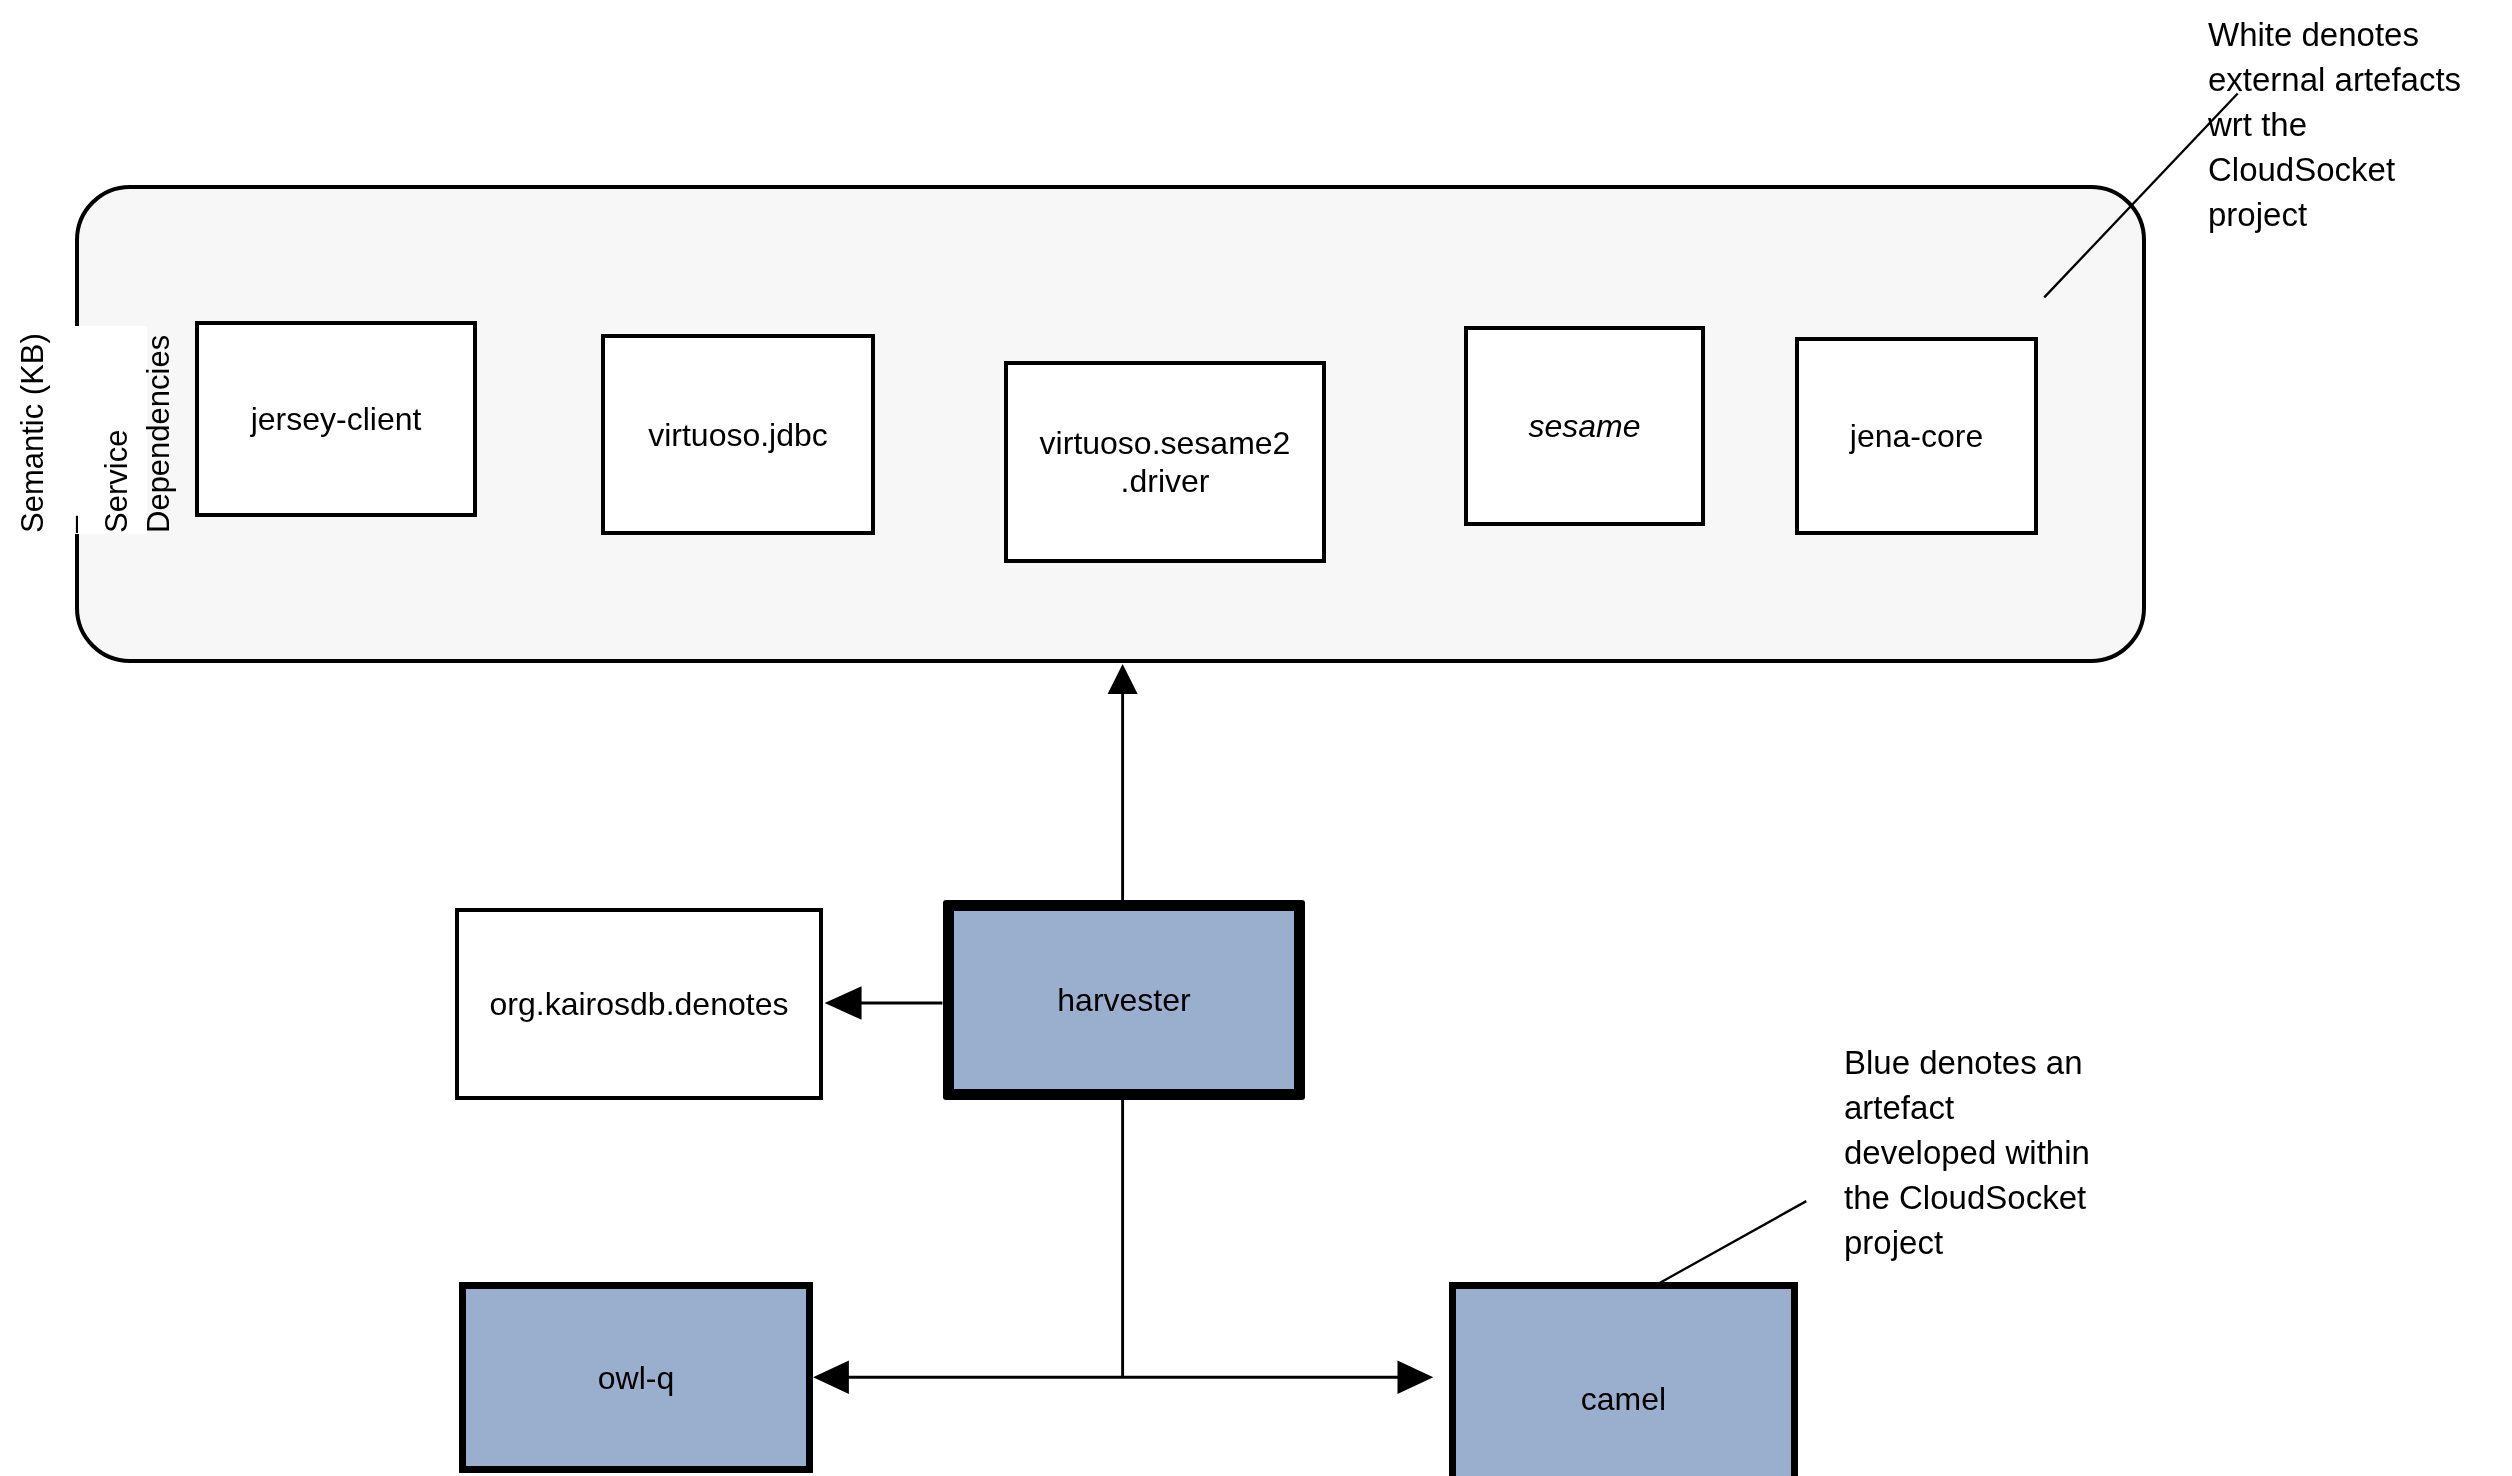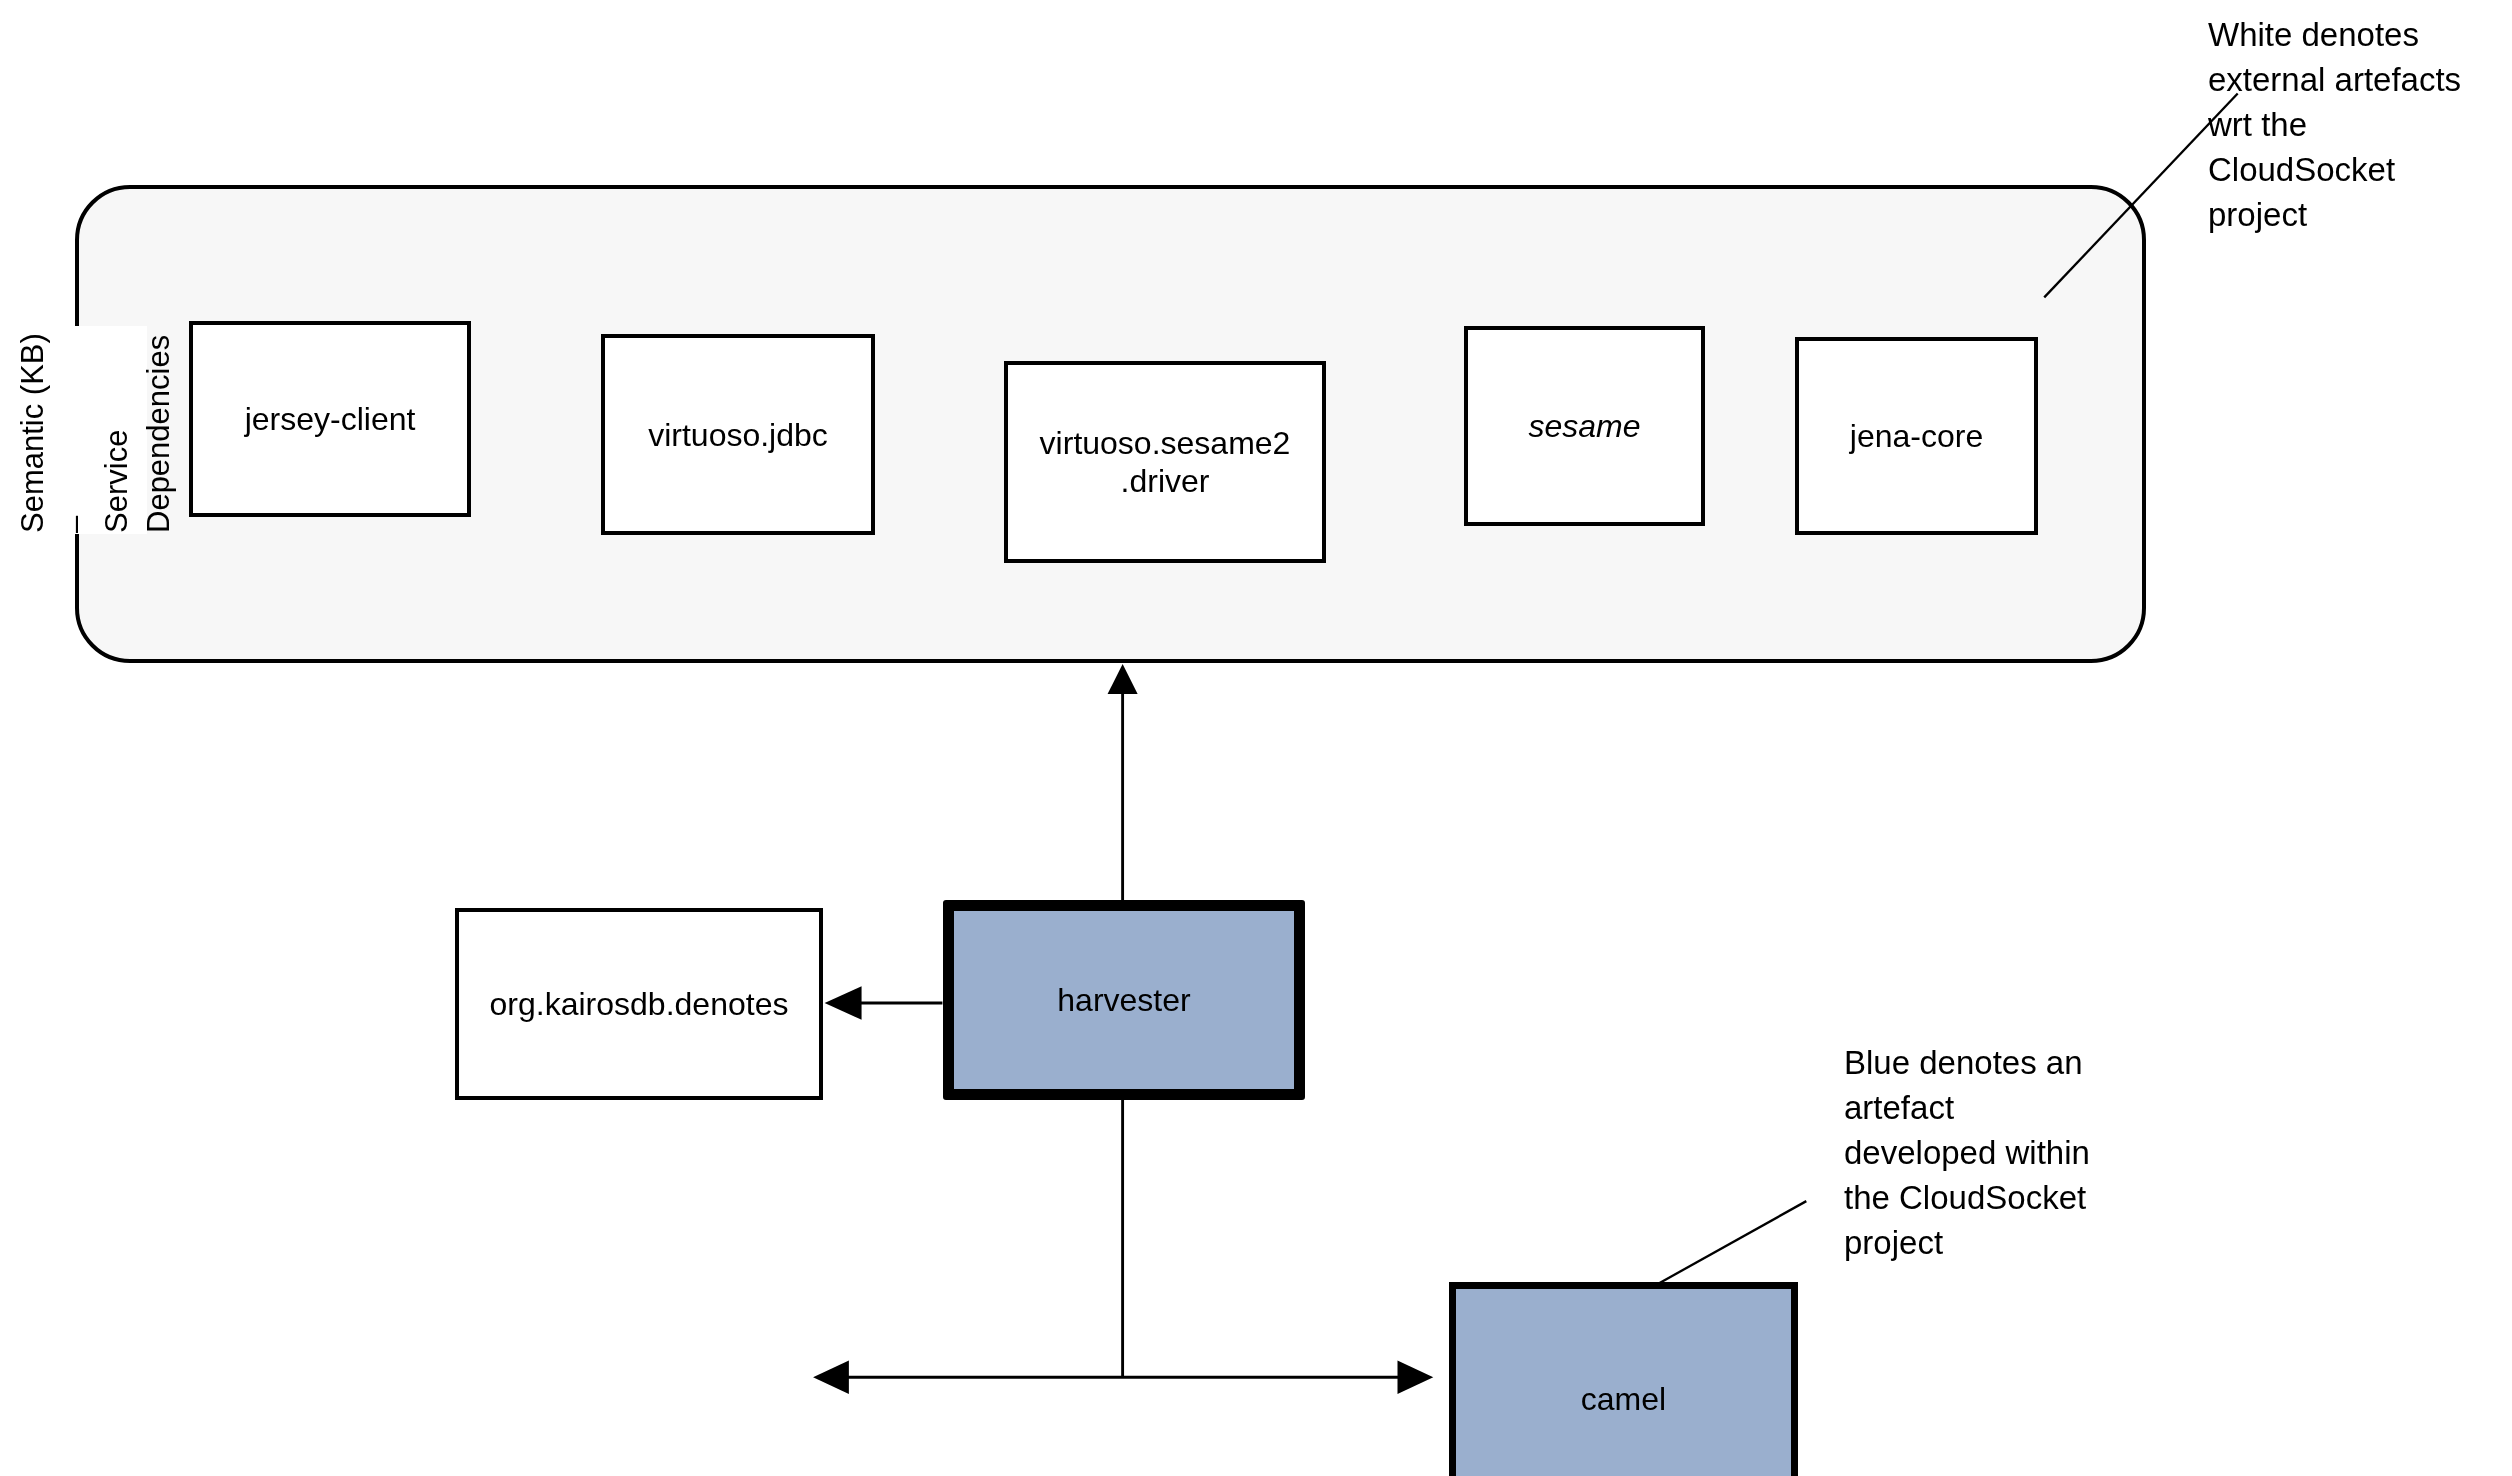--- a/index.html
+++ b/index.html
@@ -93,35 +93,36 @@
     <line x1="1944" y1="1905" x2="1944" y2="2385" stroke="var(--line)" stroke-width="5"></line>
 
     <line x1="1465" y1="2385" x2="2428" y2="2385" stroke="var(--line)" stroke-width="5"></line>
     <polygon points="1408,2385 1470,2356 1470,2414" fill="var(--line)"></polygon>
     <polygon points="2482,2385 2420,2356 2420,2414" fill="var(--line)"></polygon>
 
     <line x1="3875" y1="162" x2="3540" y2="515" stroke="var(--line)" stroke-width="4"></line>
     <line x1="3128" y1="2080" x2="2766" y2="2282" stroke="var(--line)" stroke-width="4"></line>
   </svg>
 
-  <div class="node external" style="left:189px;top:321px;width:282px;height:196px;">jersey-client</div>
+  <div class="node external" style="left:195px;top:321px;width:282px;height:196px;">jersey-client</div>
   <div class="node external" style="left:601px;top:334px;width:274px;height:201px;">virtuoso.jdbc</div>
   <div class="node external" style="left:1004px;top:333px;width:322px;height:202px;margin-top:28px;">virtuoso.sesame2
 .driver</div>
   <div class="node external" style="left:1464px;top:326px;width:241px;height:200px;font-style:italic;">sesame</div>
   <div class="node external" style="left:1795px;top:337px;width:243px;height:198px;">jena-core</div>
 
   <div class="kb-label-bg"></div>
   <div class="kb-label">Semantic (KB) –
 Service
 Dependencies</div>
 
   <div class="node external" style="left:455px;top:908px;width:368px;height:192px;">org.kairosdb.denotes</div>
   <div class="node internal thick" style="left:943px;top:900px;width:362px;height:200px;">harvester</div>
 
+  <div class="node internal" style="left:459px;top:1282px;width:354px;height:191px;">owl-q</div>
   <div class="node internal" style="left:1433px;top:1282px;width:349px;height:234px;margin-left:16px;">camel</div>
 
   <div class="note white-note">White denotes
 external artefacts
 wrt the
 CloudSocket
 project</div>
   <div class="note blue-note">Blue denotes an
 artefact
 developed within

